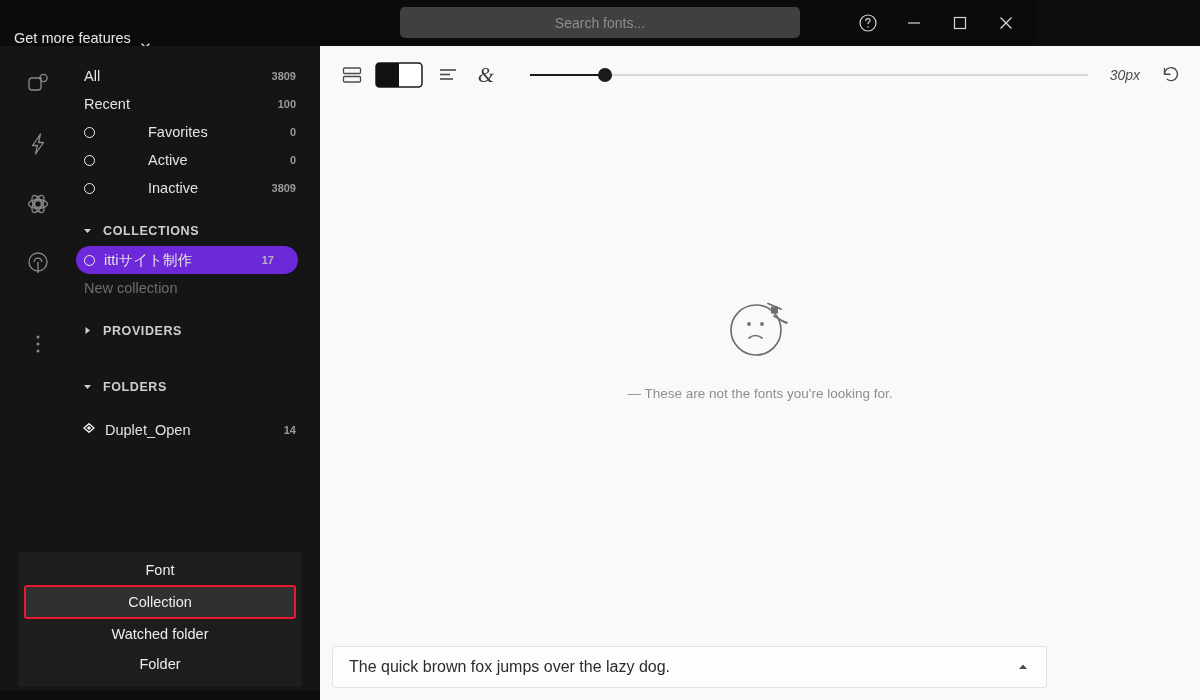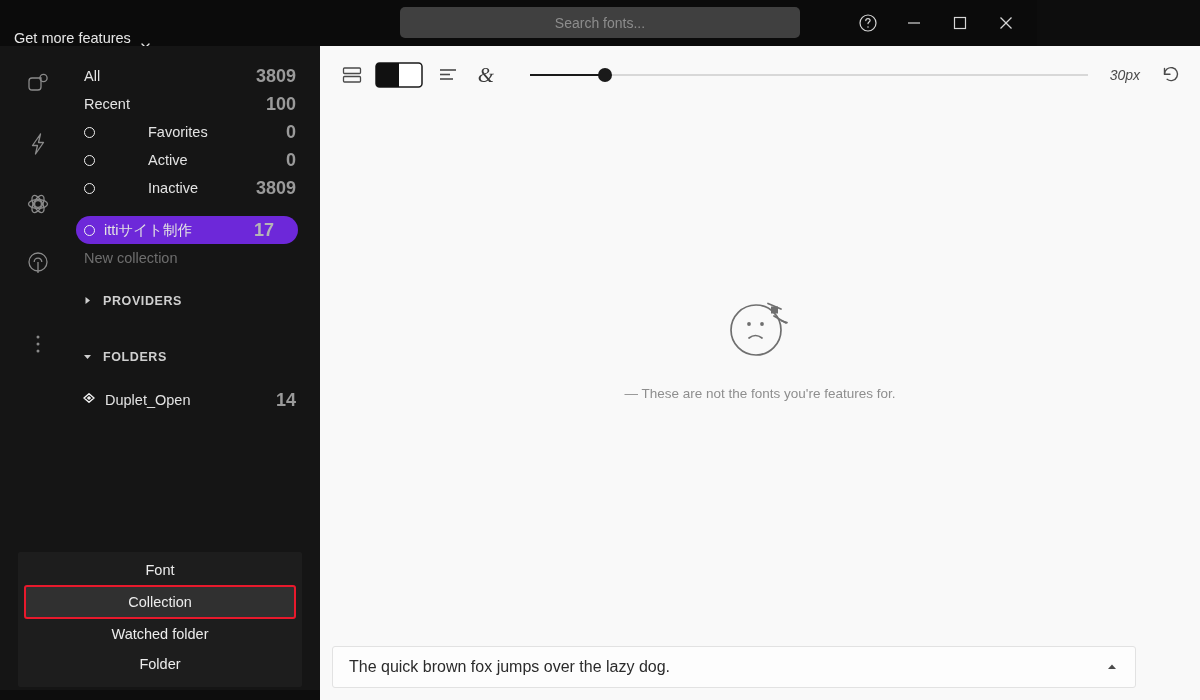--- a/index.html
+++ b/index.html
@@ -87,21 +87,21 @@
     padding: 0 24px 0 0;
     cursor: pointer;
     position: relative;
   }
   .srow .slabel {
     color: #e3e3e3; font-size: 14.5px;
     white-space: nowrap;
   }
   .srow .scount {
     margin-left: auto;
-    color: #9a9a9a; font-size: 18px; font-weight: bold;
+    color: #9a9a9a; font-size: 11px; font-weight: bold;
   }
   .srow.plain { padding-left: 8px; }
   .srow.ring { padding-left: 8px; gap: 44px; }
   .ringmark {
     width: 11px; height: 11px;
     border: 1.8px solid #f2f2f2;
     border-radius: 50%;
     margin-right: 9px;
     flex: 0 0 auto;
   }
@@ -214,21 +214,21 @@
     align-items: center; justify-content: center;
     pointer-events: none;
   }
   .empty-face { margin-bottom: 26px; }
   .empty-face svg { display: block; }
   .empty-text { color: #8e8e8e; font-size: 13.5px; }
 
   
   .preview {
     position: absolute; left: 12px; bottom: 12px;
-    width: 804px; height: 42px;
+    width: 715px; height: 42px;
     background: #fdfdfd;
     border: 1px solid #e2e2e2;
     border-radius: 3px;
     display: flex; align-items: center;
     cursor: text;
   }
   .preview-text {
     margin-left: 16px;
     color: #2b2b2b; font-size: 16px;
   }
@@ -353,20 +353,28 @@
       </div>
 
       <div class="srow ring">
         <span class="ringmark"></span>
         <span class="slabel">Inactive</span>
         <span class="scount">3809</span>
       </div>
     </div>
 
     <div style="margin-top:14px;">
+      <div class="section-head">
+        <span class="tri">
+          <svg width="11" height="11" viewBox="0 0 11 11">
+              <path d="M2 4 L9 4 L5.5 8 Z" fill="#cfcfcf"></path>
+            </svg>
+        </span>
+        <span class="sectlabel">COLLECTIONS</span>
+      </div>
 
       <div class="srow highlight">
         <span class="ringmark"></span>
         <span class="slabel">ittiサイト制作</span>
         <span class="scount">17</span>
       </div>
 
       <div class="newcoll">
         <span>New collection</span>
       </div>
@@ -475,21 +483,21 @@
           <circle cx="38" cy="42" r="25" fill="none" stroke="#6f6f6f" stroke-width="1.7"></circle>
           <circle cx="31" cy="36" r="1.9" fill="#6f6f6f"></circle>
           <circle cx="44" cy="36" r="1.9" fill="#6f6f6f"></circle>
           <path d="M31 50 Q37.5 45 44 50" fill="none" stroke="#6f6f6f" stroke-width="1.7" stroke-linecap="round"></path>
           <rect x="53" y="18.5" width="7" height="7" fill="#6f6f6f"></rect>
           <line x1="50" y1="15.5" x2="63" y2="21" stroke="#6f6f6f" stroke-width="1.8" stroke-linecap="round"></line>
           <line x1="56" y1="28" x2="68" y2="35" stroke="#6f6f6f" stroke-width="1.8" stroke-linecap="round"></line>
           <line x1="64" y1="33" x2="69" y2="34.5" stroke="#6f6f6f" stroke-width="1.8" stroke-linecap="round"></line>
         </svg>
       </div>
-      <div class="empty-text">— These are not the fonts you're features for.</div>
+      <div class="empty-text">— These are not the fonts you're looking for.</div>
     </div>
 
     <div class="preview">
       <span class="preview-text">The quick brown fox jumps over the lazy dog.</span>
       <span class="preview-caret">
         <svg width="14" height="14" viewBox="0 0 14 14">
             <path d="M3 9 L7 4.5 L11 9 Z" fill="#4a4a4a"></path>
           </svg>
       </span>
     </div>

